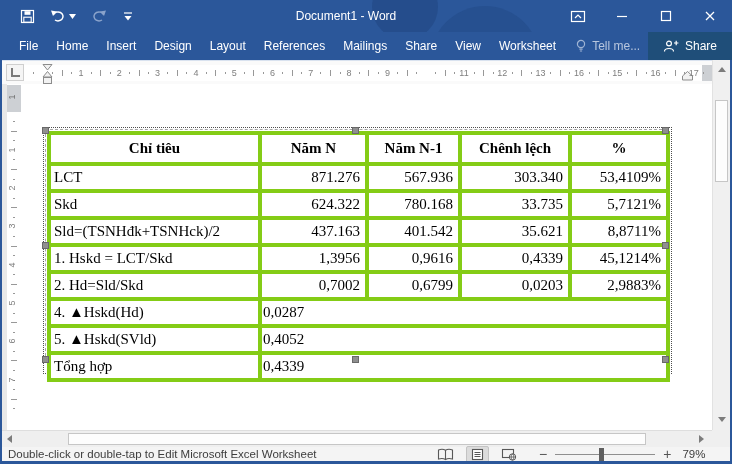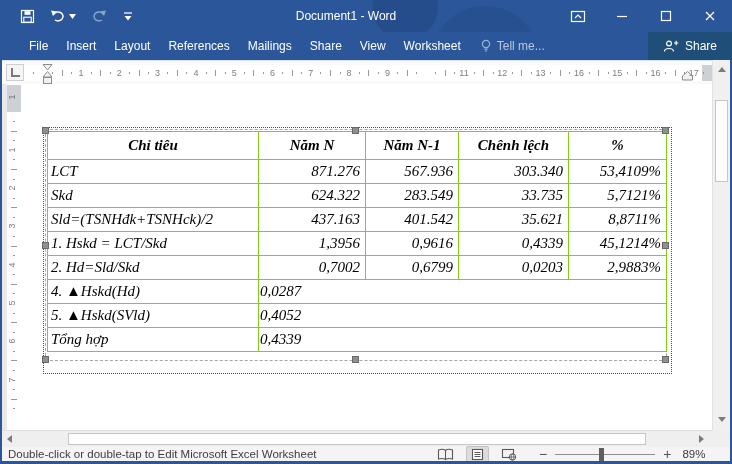--- a/index.html
+++ b/index.html
@@ -11,21 +11,21 @@
   .deco.c1{left:372px;top:-26px;width:66px;height:66px;}
   .deco.c2{left:430px;top:6px;width:110px;height:110px;background:rgba(10,35,75,.12);}
   .qat{position:absolute;left:20px;top:0;height:32px;display:flex;align-items:center;gap:15px;}
   .qat .btn{display:flex;align-items:center;gap:3px;cursor:default;}
   .title{position:absolute;left:346px;top:0;transform:translateX(-50%);height:32px;line-height:32px;
          color:#fff;font-size:12px;white-space:nowrap;}
   .winctl{position:absolute;right:0;top:0;height:32px;display:flex;}
   .winctl .wbtn{width:44px;height:32px;display:flex;align-items:center;justify-content:center;}
   
   .tabrow{position:absolute;left:0;top:32px;width:732px;height:28px;background:#2b579a;display:flex;align-items:center;}
-  .tabs{display:flex;align-items:center;padding-left:20px;}
+  .tabs{display:flex;align-items:center;padding-left:10px;}
   .tab{color:#fff;font-size:12px;line-height:28px;padding:0 9px;white-space:nowrap;cursor:default;}
   .tellme{display:flex;align-items:flex-end;gap:5px;color:#b7c6de;font-size:12px;margin-left:10px;white-space:nowrap;}
   .share{margin-left:auto;height:28px;background:#1f4e79;color:#fff;font-size:12px;display:flex;
          align-items:center;gap:6px;padding:0 15px;}
   
   .rulerrow{position:absolute;left:0;top:60px;width:732px;height:24px;background:#fafafa;border-top:1px solid #d9e2ef;box-sizing:border-box;}
   .tabsel{position:absolute;left:6px;top:3px;width:18px;height:17px;background:#f5f5f5;border:1px solid #cfcfcf;
           box-sizing:border-box;display:flex;align-items:center;justify-content:center;}
   .tabsel .L{width:7px;height:7px;border-left:2px solid #7a7a7a;border-bottom:2px solid #7a7a7a;}
   .hruler{position:absolute;left:24px;top:4px;width:688px;height:16px;background:#cdd0d4;overflow:visible;}
@@ -45,21 +45,21 @@
   .vnum{position:absolute;left:2px;transform:translateY(-50%) rotate(-90deg);font-size:9px;color:#7e7e7e;}
   .vtick{position:absolute;left:4px;width:6px;height:1px;background:#989898;}
   .vdot{position:absolute;left:6px;width:2px;height:1px;background:#989898;}
   
   .sel-dotted{position:absolute;left:43px;top:43px;width:629px;height:247px;border:1px dotted #4d4d4d;box-sizing:border-box;}
   .sel-dashed{position:absolute;left:45px;top:45px;width:622px;height:232px;border:1px dashed #a6a6a6;box-sizing:border-box;}
   .handle{position:absolute;width:7px;height:7px;background:#8f8f8f;border:1px solid #696969;box-sizing:border-box;}
   
   .sheet{position:absolute;left:47px;top:47px;width:619px;border-collapse:collapse;table-layout:fixed;
          font-family:"Liberation Serif","DejaVu Serif",serif;font-size:15px;color:#000;background:#fff;}
-  .sheet th,.sheet td{border:1px solid #84cc16;overflow:hidden;white-space:nowrap;font-style:italic;}
+  .sheet th,.sheet td{border:4px solid #84cc16;overflow:hidden;white-space:nowrap;}
   .sheet th{height:25px;font-weight:bold;text-align:center;font-size:15px;}
   .sheet td{height:21px;}
   .sheet td.lbl{text-align:left;padding-left:3px;}
   .sheet td.num{text-align:right;padding-right:5px;}
   .sheet td.merged{}
   
   .vscroll{position:absolute;left:712px;top:60px;width:18px;height:370px;background:#f0f0f0;border-left:1px solid #e2e2e2;box-sizing:border-box;}
   .vthumb{position:absolute;left:2px;top:40px;width:13px;height:82px;background:#fdfdfd;border:1px solid #c6c6c6;box-sizing:border-box;}
   .sbtn{position:absolute;display:flex;align-items:center;justify-content:center;}
   .tri{width:0;height:0;border-style:solid;}
@@ -145,21 +145,23 @@
         <svg width="12" height="12" viewBox="0 0 12 12">
           <path d="M2 2 L10 10 M10 2 L2 10" stroke="#fff" stroke-width="1.3"></path>
         </svg>
       </span>
     </div>
   </div>
 
   <div class="tabrow">
     <div class="tabs">
         <span class="tab">File</span>
+        <span class="tab">Home</span>
         <span class="tab">Insert</span>
+        <span class="tab">Design</span>
         <span class="tab">Layout</span>
         <span class="tab">References</span>
         <span class="tab">Mailings</span>
         <span class="tab">Share</span>
         <span class="tab">View</span>
         <span class="tab">Worksheet</span>
       </div>
     <div class="tellme">
       <svg width="12" height="14" viewBox="0 0 12 14">
         <circle cx="6" cy="5" r="3.6" fill="none" stroke="#9fb4d4" stroke-width="1.2"></circle>
@@ -327,21 +329,21 @@
             <tr>
               <td class="lbl">LCT</td>
               <td class="num">871.276</td>
               <td class="num">567.936</td>
               <td class="num">303.340</td>
               <td class="num">53,4109%</td>
             </tr>
             <tr>
               <td class="lbl">Skd</td>
               <td class="num">624.322</td>
-              <td class="num">283.549</td>
+              <td class="num">780.168</td>
               <td class="num">33.735</td>
               <td class="num">5,7121%</td>
             </tr>
             <tr>
               <td class="lbl">Sld=(TSNHđk+TSNHck)/2</td>
               <td class="num">437.163</td>
               <td class="num">401.542</td>
               <td class="num">35.621</td>
               <td class="num">8,8711%</td>
             </tr>
@@ -427,19 +429,19 @@
           <circle cx="11.5" cy="9" r="3.2" fill="#f4f4f4" stroke="#585858" stroke-width="1"></circle>
           <path d="M8.3 9 h6.4 M11.5 5.8 c-1.8 2 -1.8 4.4 0 6.4 c1.8 -2 1.8 -4.4 0 -6.4" fill="none" stroke="#585858" stroke-width=".8"></path>
         </svg>
       </span>
       <span style="width:16px"></span>
       <span class="zoomsign">−</span>
       <span class="ztrack">
         <span class="zthumb"></span>
       </span>
       <span class="zoomsign">+</span>
-      <span class="zlabel">89%</span>
+      <span class="zlabel">79%</span>
     </div>
   </div>
   <div class="blue-bottom"></div>
   <div class="edge l"></div>
   <div class="edge r"></div>
 </div>
 
 </body></html>

